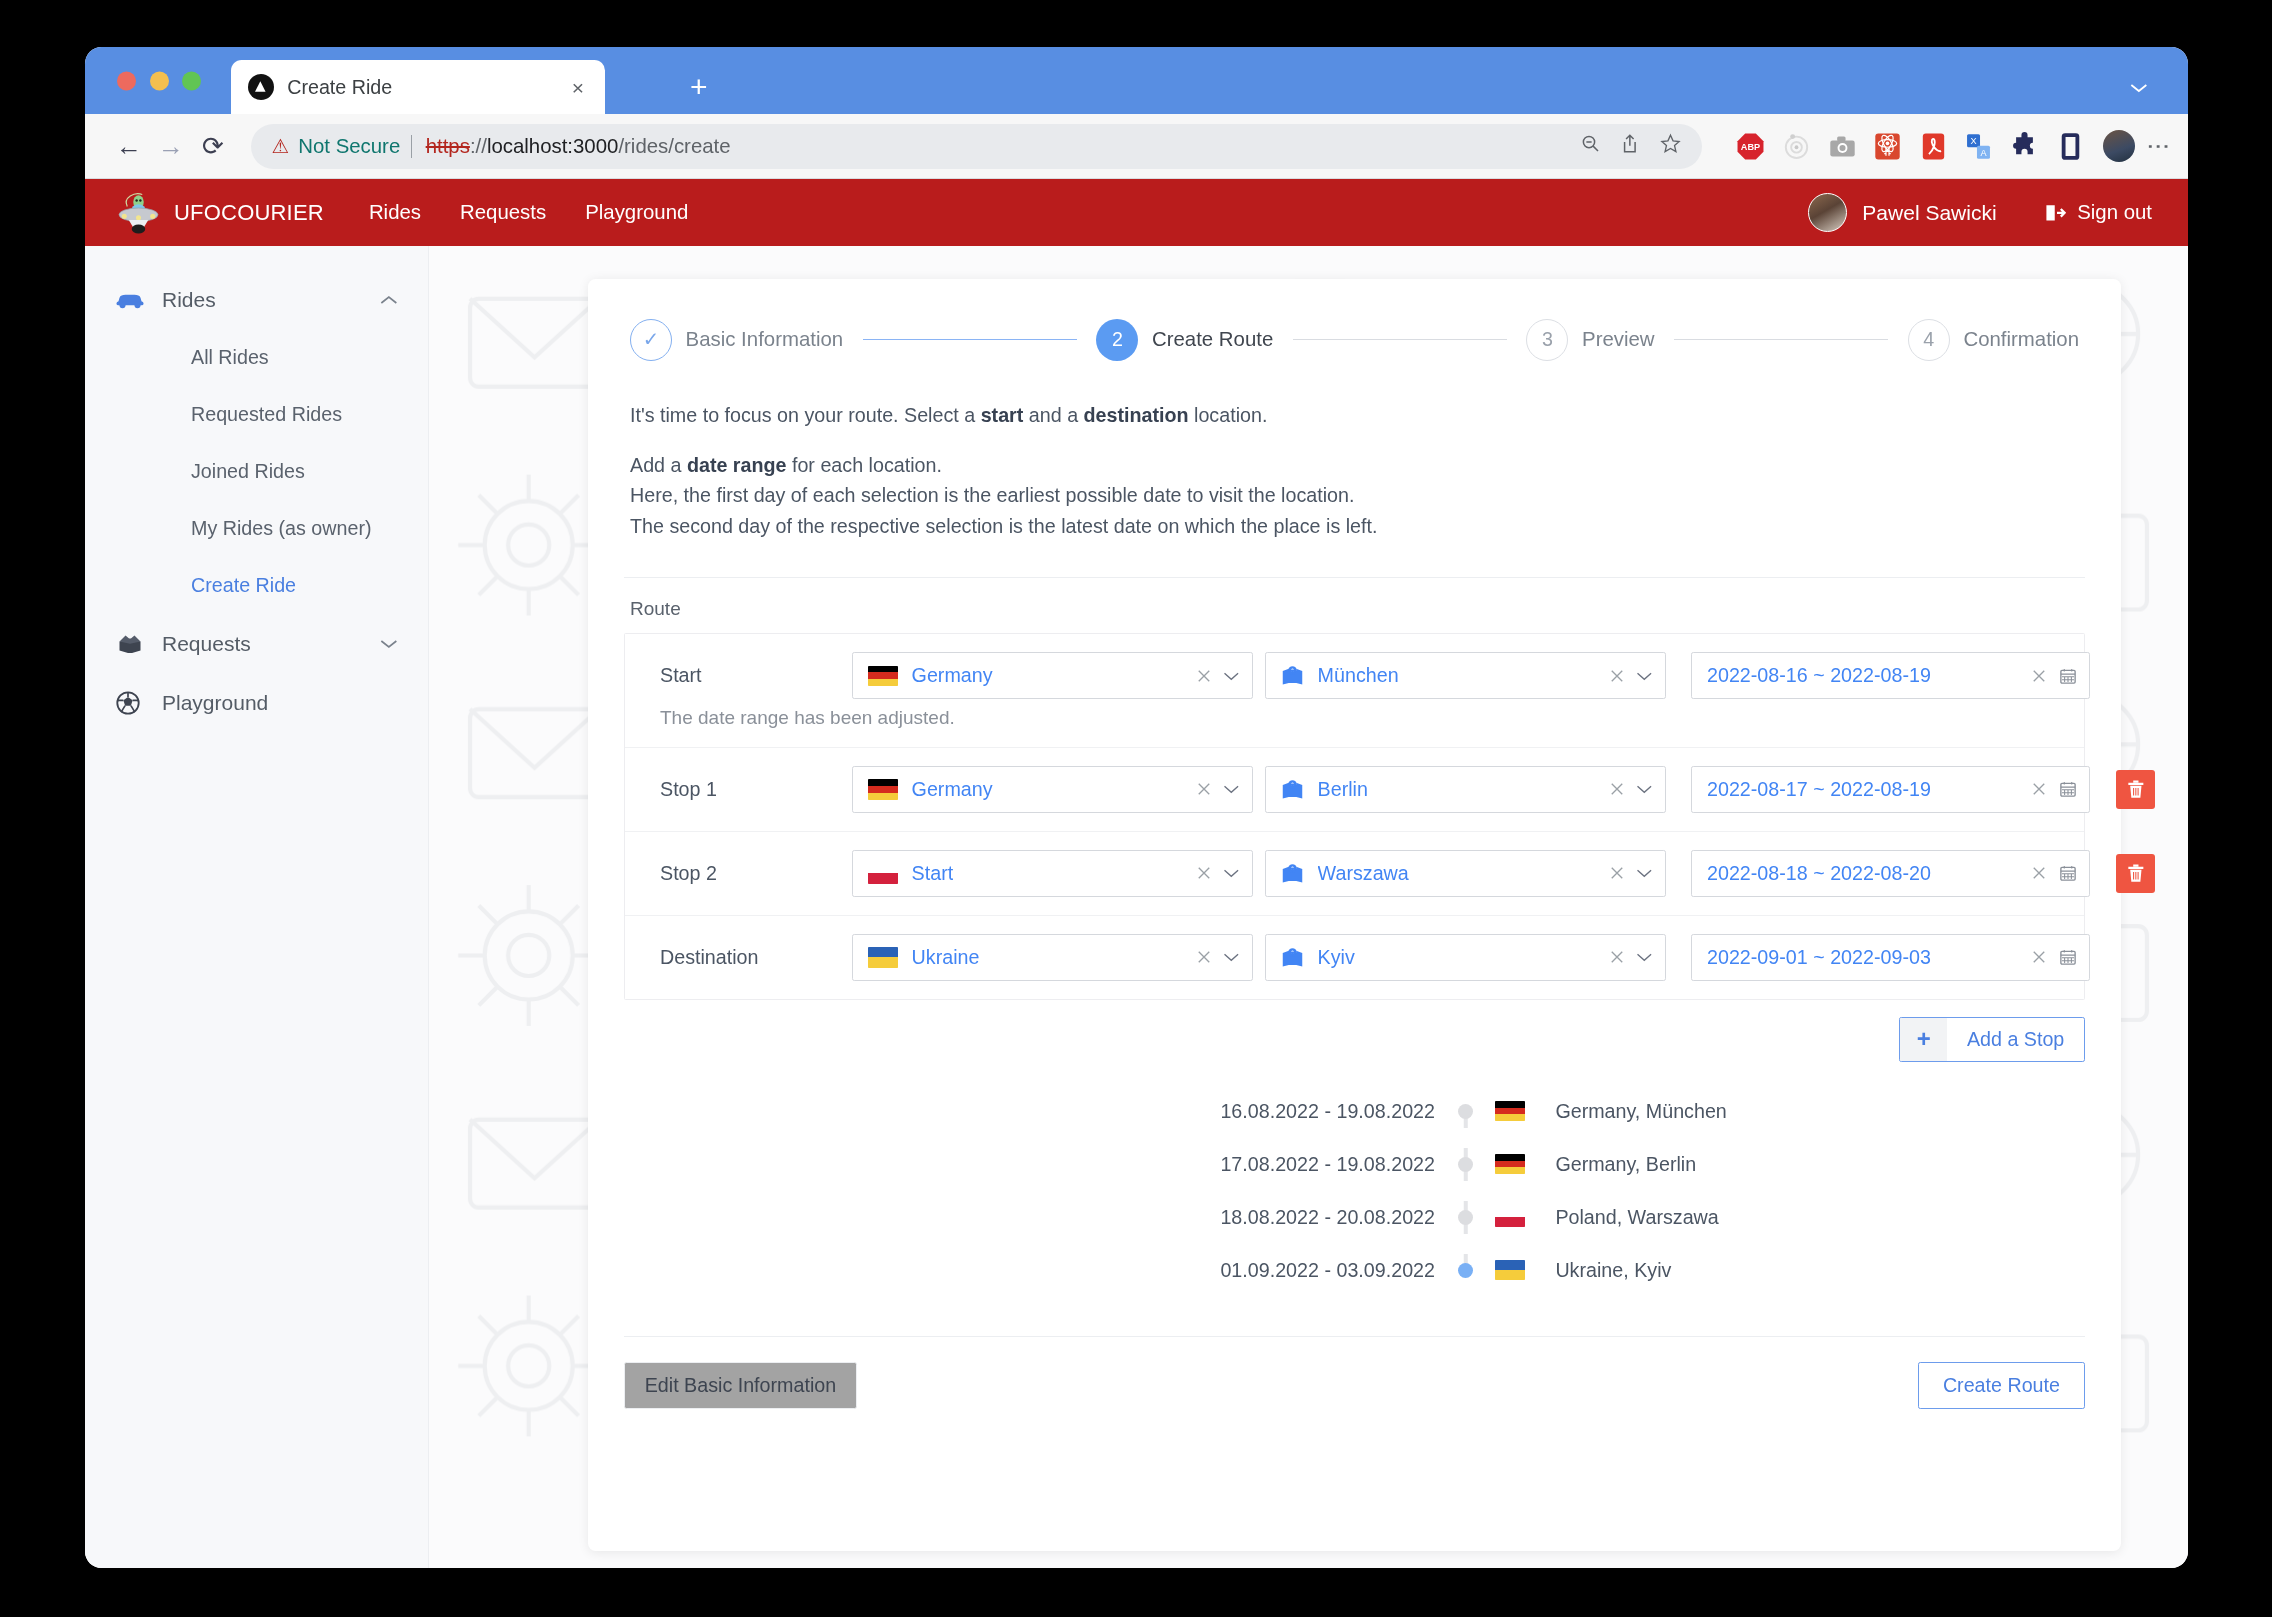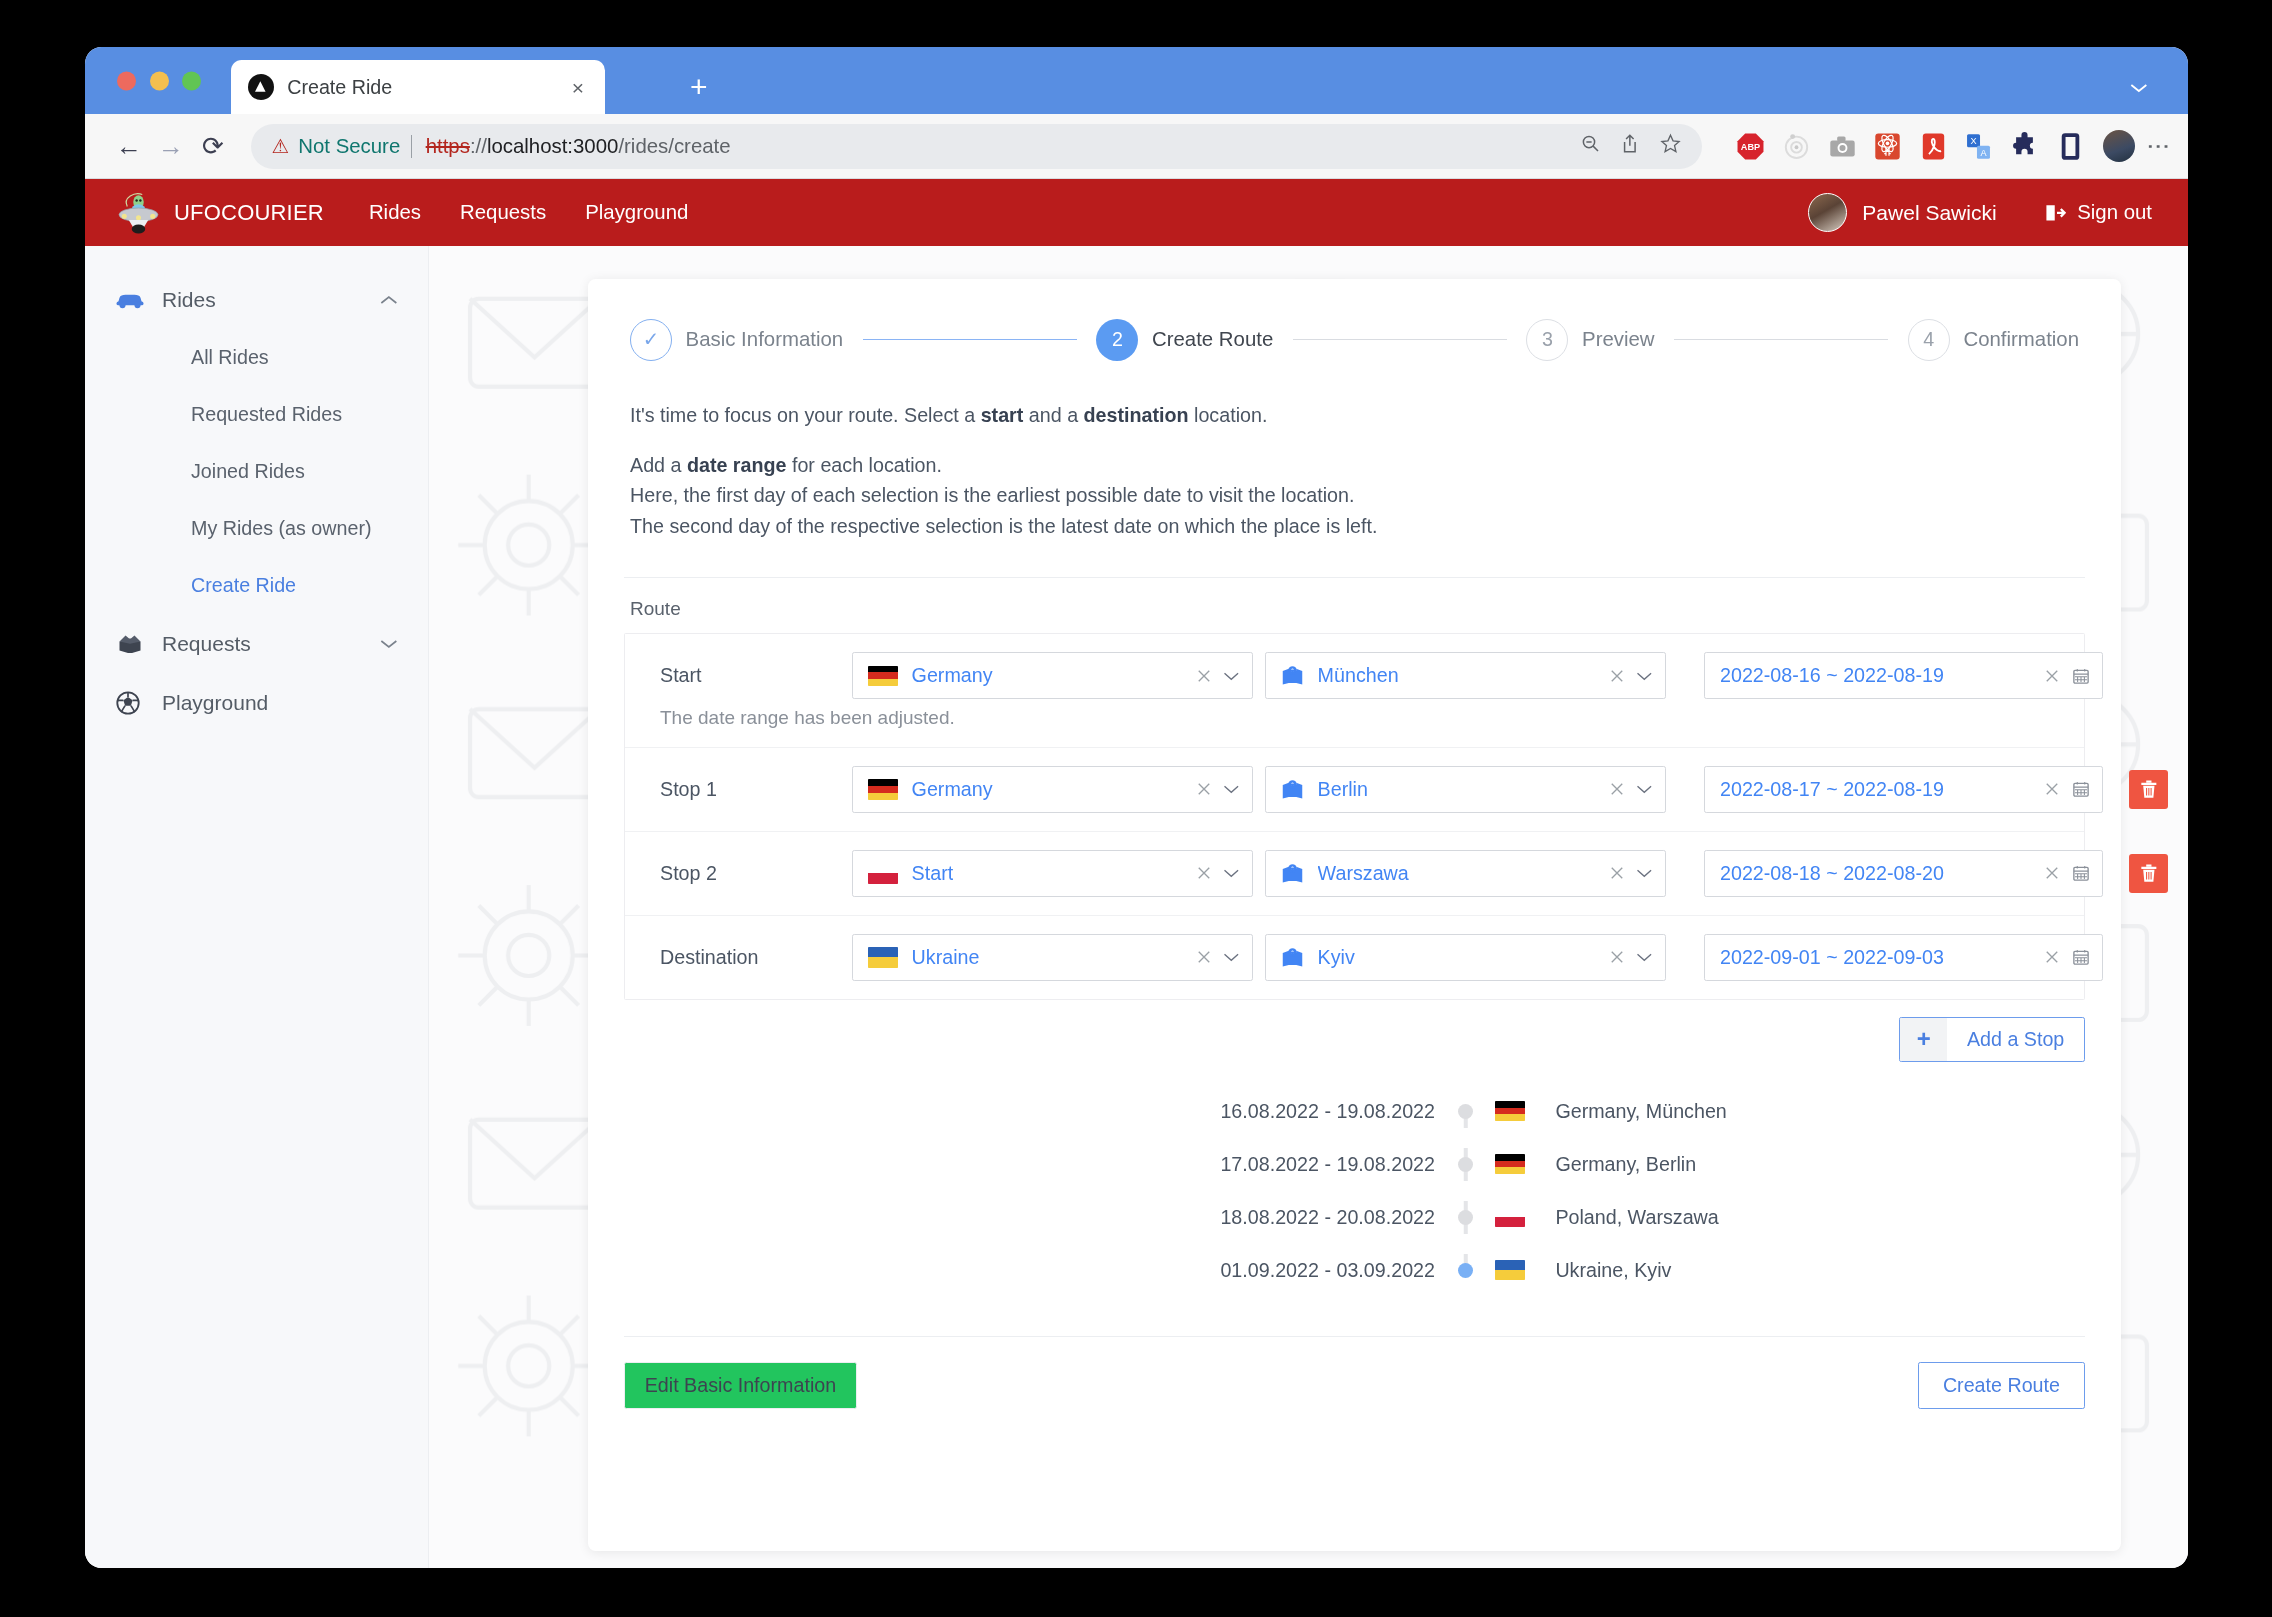--- a/index.html
+++ b/index.html
@@ -228,21 +228,21 @@
     padding-left: 35px;
   }
   .field {
     height: 47px; border: 0.8px solid #d5d8dd;
     border-radius: 2.3px; background: #fff;
     display: flex; align-items: center;
     padding: 0 12px 0 15px; cursor: pointer;
   }
   .field-country { width: 401px; flex: none; }
   .field-city { width: 401px; flex: none; margin-left: 12px; }
-  .field-date { width: 399px; flex: none; margin-left: 38px; }
+  .field-date { width: 399px; flex: none; margin-left: 25px; }
   .flag {
     width: 30px; height: 20.4px; flex: none; margin-right: 13.6px;
     border-radius: 0.8px; overflow: hidden;
     display: flex; flex-direction: column;
   }
   .flag span { flex: 1; display: block; }
   .city-icon { margin-right: 13.6px; display: flex; flex: none; }
   .field-value { font-size: 19.7px; color: #4285f4; white-space: nowrap; overflow: hidden; }
   .field-actions { margin-left: auto; display: flex; align-items: center; gap: 10.6px; }
   .clear-icon { color: #9aa0a6; font-size: 19px; display: flex; cursor: pointer; }
@@ -296,21 +296,21 @@
 
   #divider-bottom { height: 0.8px; background: #eceef1; margin-top: 39px; }
 
   
   #card-footer {
     display: flex; align-items: center;
     padding: 26px 0 0 0;
   }
   #edit-basic-button {
     height: 47px; padding: 0 19.7px;
-    background: #22c55e; border: 0.8px solid #eceef1; border-radius: 2.3px;
+    background: #a3a3a3; border: 0.8px solid #eceef1; border-radius: 2.3px;
     display: flex; align-items: center;
     font-size: 19.7px; color: #3d4450; cursor: pointer;
   }
   #create-route-button {
     margin-left: auto; height: 47px; padding: 0 24px;
     background: #fff; border: 0.8px solid #6d9cec; border-radius: 2.3px;
     display: flex; align-items: center;
     font-size: 19.7px; color: #4a7fe0; cursor: pointer;
   }
 </style>

